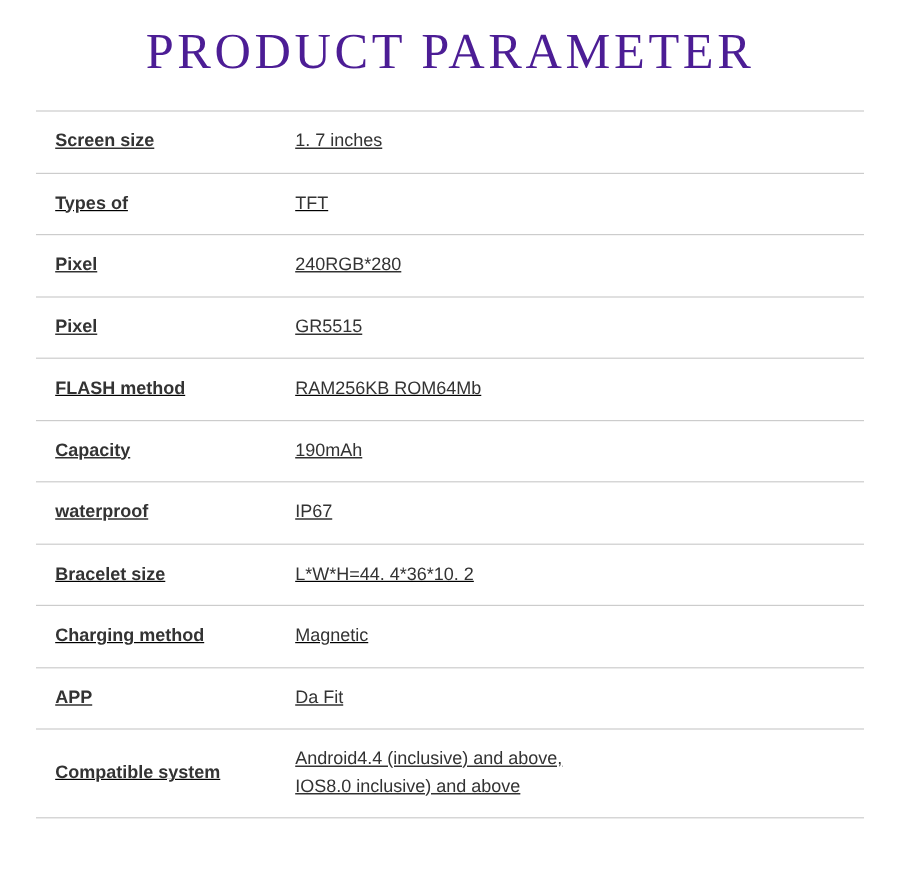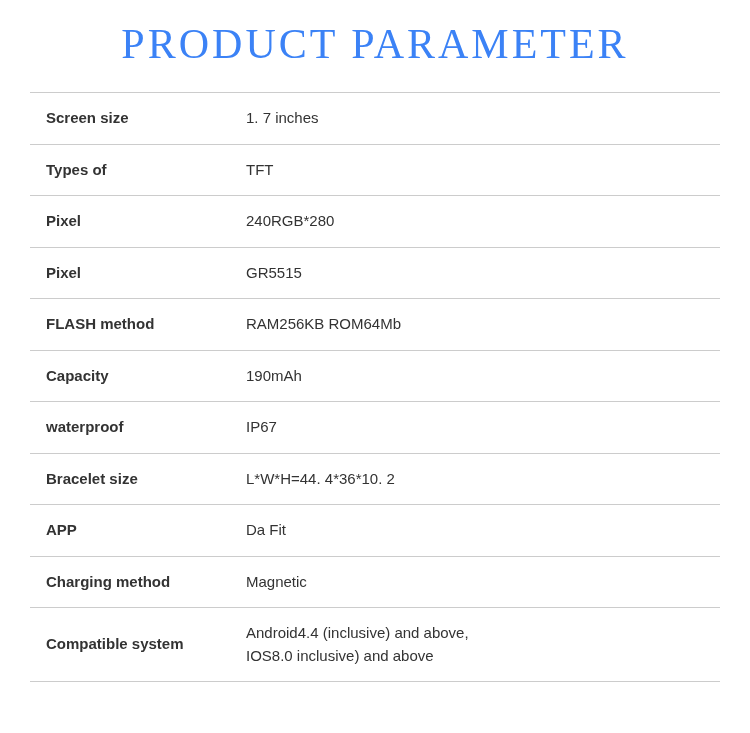--- a/index.html
+++ b/index.html
@@ -19,29 +19,30 @@
       width: 750px;
       background: #ffffff;
       padding: 20px 30px 30px 30px;
     }
 
     .page-title {
       text-align: center;
       font-size: 42px;
       font-weight: 300;
       letter-spacing: 3px;
-      color: #3b82f6;
+      color: #4c1d95;
       margin-bottom: 24px;
       font-family: 'Georgia', serif;
     }
 
     .params-table {
       width: 100%;
       border-collapse: collapse;
       border-top: 1px solid #cccccc;
+      text-decoration: underline;
     }
 
     .params-table tr {
       border-bottom: 1px solid #cccccc;
     }
 
     .params-table td {
       padding: 14px 16px;
       vertical-align: middle;
       font-size: 15px;
@@ -96,26 +97,26 @@
         </tr>
         <tr>
           <td class="param-label">waterproof</td>
           <td class="param-value">IP67</td>
         </tr>
         <tr>
           <td class="param-label">Bracelet size</td>
           <td class="param-value">L*W*H=44. 4*36*10. 2</td>
         </tr>
         <tr>
+          <td class="param-label">Charging method</td>
+          <td class="param-value">Magnetic</td>
+        </tr>
+        <tr>
           <td class="param-label">APP</td>
           <td class="param-value">Da Fit</td>
-        </tr>
-        <tr>
-          <td class="param-label">Charging method</td>
-          <td class="param-value">Magnetic</td>
         </tr>
         <tr>
           <td class="param-label">Compatible system</td>
           <td class="param-value">Android4.4 (inclusive) and above,<br>IOS8.0 inclusive) and above</td>
         </tr>
       </tbody>
   </table>
 </div>
 
 </body></html>

